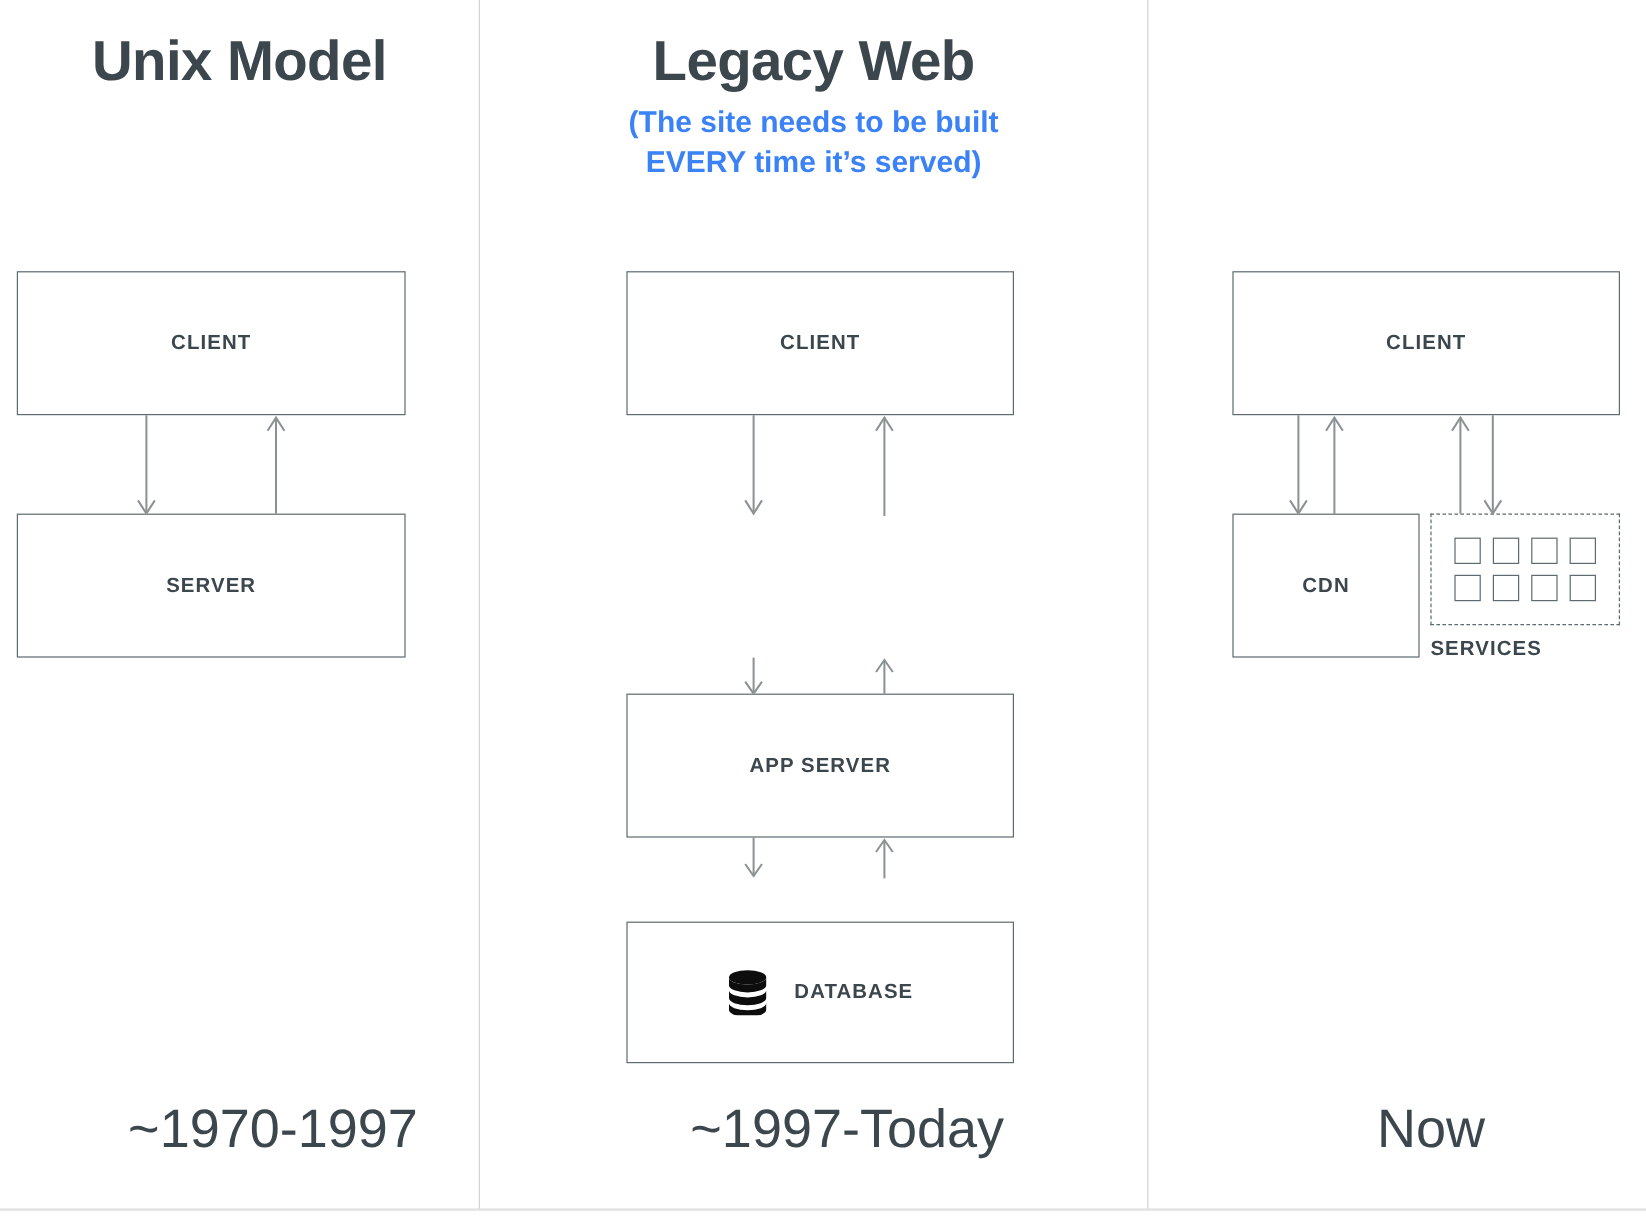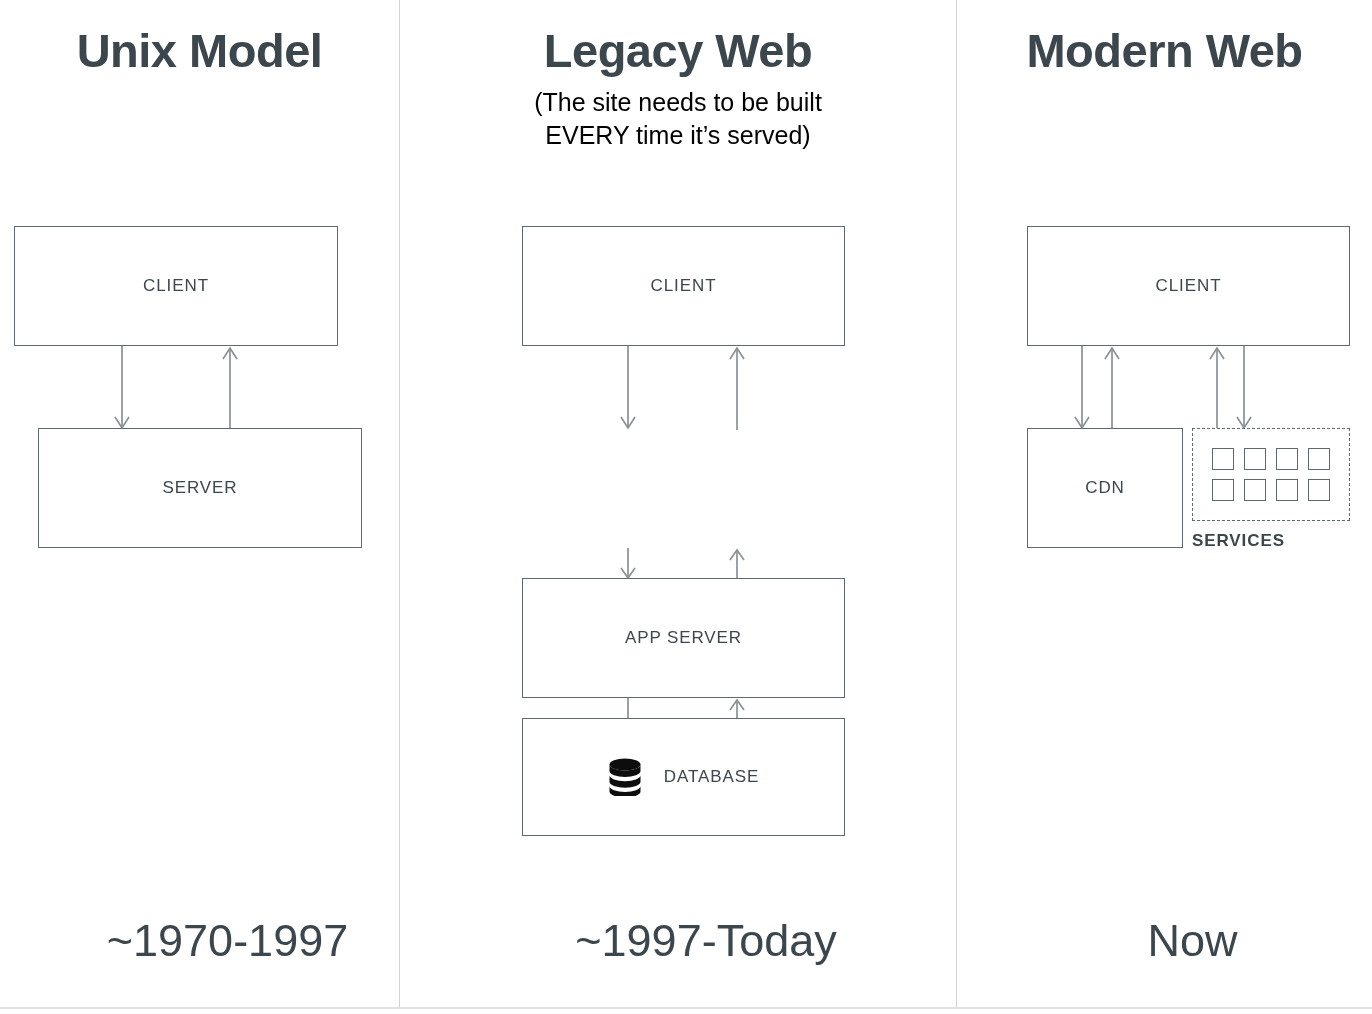--- a/index.html
+++ b/index.html
@@ -67,22 +67,22 @@
     line-height: 1.15;
     white-space: nowrap;
   }
   .col-subtitle {
     position: absolute;
     top: 86px;
     left: 0;
     width: 100%;
     text-align: center;
     font-size: 25px;
-    font-weight: normal;
-    color: #000000;
+    font-weight: bold;
+    color: #3b82f6;
     line-height: 1.32;
   }
 
   
   .era-label {
     position: absolute;
     top: 915px;
     left: 0;
     width: 100%;
     text-align: center;
@@ -98,21 +98,21 @@
     position: absolute;
     box-sizing: border-box;
     background: #ffffff;
     border: 1.6px solid #5d6a70;
     display: flex;
     align-items: center;
     justify-content: center;
   }
   .node-label {
     font-size: 17px;
-    font-weight: normal;
+    font-weight: bold;
     letter-spacing: 0.9px;
     color: #3c474d;
     white-space: nowrap;
   }
 
   
   .db-row {
     display: flex;
     align-items: center;
     gap: 22px;
@@ -186,21 +186,21 @@
 
     <svg class="arrow" style="left:108px; top:346px;" width="30" height="84" viewBox="0 0 30 84">
       <line x1="14" y1="0" x2="14" y2="82"></line>
       <polyline points="7,71 14,82 21,71"></polyline>
     </svg>
     <svg class="arrow" style="left:216px; top:346px;" width="30" height="84" viewBox="0 0 30 84">
       <line x1="14" y1="84" x2="14" y2="2"></line>
       <polyline points="7,13 14,2 21,13"></polyline>
     </svg>
 
-    <div class="node" style="left:14px; top:428px; width:324px; height:120px;margin-left:24px;">
+    <div class="node" style="left:14px; top:428px; width:324px; height:120px;">
       <span class="node-label">SERVER</span>
     </div>
 
     <div class="era-label">~1970-1997</div>
   </div>
 
   <div class="column col-legacy">
 
     <div class="col-title">Legacy Web</div>
 
@@ -238,38 +238,37 @@
 
     <svg class="arrow" style="left:214px; top:698px;" width="30" height="34" viewBox="0 0 30 34">
       <line x1="14" y1="0" x2="14" y2="32"></line>
       <polyline points="7,22 14,32 21,22"></polyline>
     </svg>
     <svg class="arrow" style="left:323px; top:698px;" width="30" height="34" viewBox="0 0 30 34">
       <line x1="14" y1="34" x2="14" y2="2"></line>
       <polyline points="7,12 14,2 21,12"></polyline>
     </svg>
 
-    <div class="node" style="left:122px; top:718px; width:323px; height:118px;">
+    <div class="node" style="left:122px; top:768px; width:323px; height:118px;">
       <div class="db-row">
         <svg class="db-icon" viewBox="0 0 34 38">
           <ellipse cx="17" cy="6.5" rx="15.5" ry="6" fill="#0d0d0d"></ellipse>
           <path d="M1.5 6.5 v6.5 a15.5 6 0 0 0 31 0 v-6.5 a15.5 6 0 0 1 -31 0 z" fill="#0d0d0d"></path>
           <path d="M1.5 17.2 v6.5 a15.5 6 0 0 0 31 0 v-6.5 a15.5 6 0 0 1 -31 0 z" fill="#0d0d0d"></path>
           <path d="M1.5 27.9 v5.6 a15.5 6 0 0 0 31 0 v-5.6 a15.5 6 0 0 1 -31 0 z" fill="#0d0d0d"></path>
         </svg>
         <span class="node-label">DATABASE</span>
       </div>
     </div>
 
     <div class="era-label">~1997-Today</div>
   </div>
 
   <div class="column col-modern">
 
-    <div class="col-title">Modern Web</div>
 
     <div class="node" style="left:70px; top:226px; width:323px; height:120px;">
       <span class="node-label">CLIENT</span>
     </div>
 
     <svg class="arrow" style="left:111px; top:346px;" width="30" height="84" viewBox="0 0 30 84">
       <line x1="14" y1="0" x2="14" y2="82"></line>
       <polyline points="7,71 14,82 21,71"></polyline>
     </svg>
     <svg class="arrow" style="left:141px; top:346px;" width="30" height="84" viewBox="0 0 30 84">

